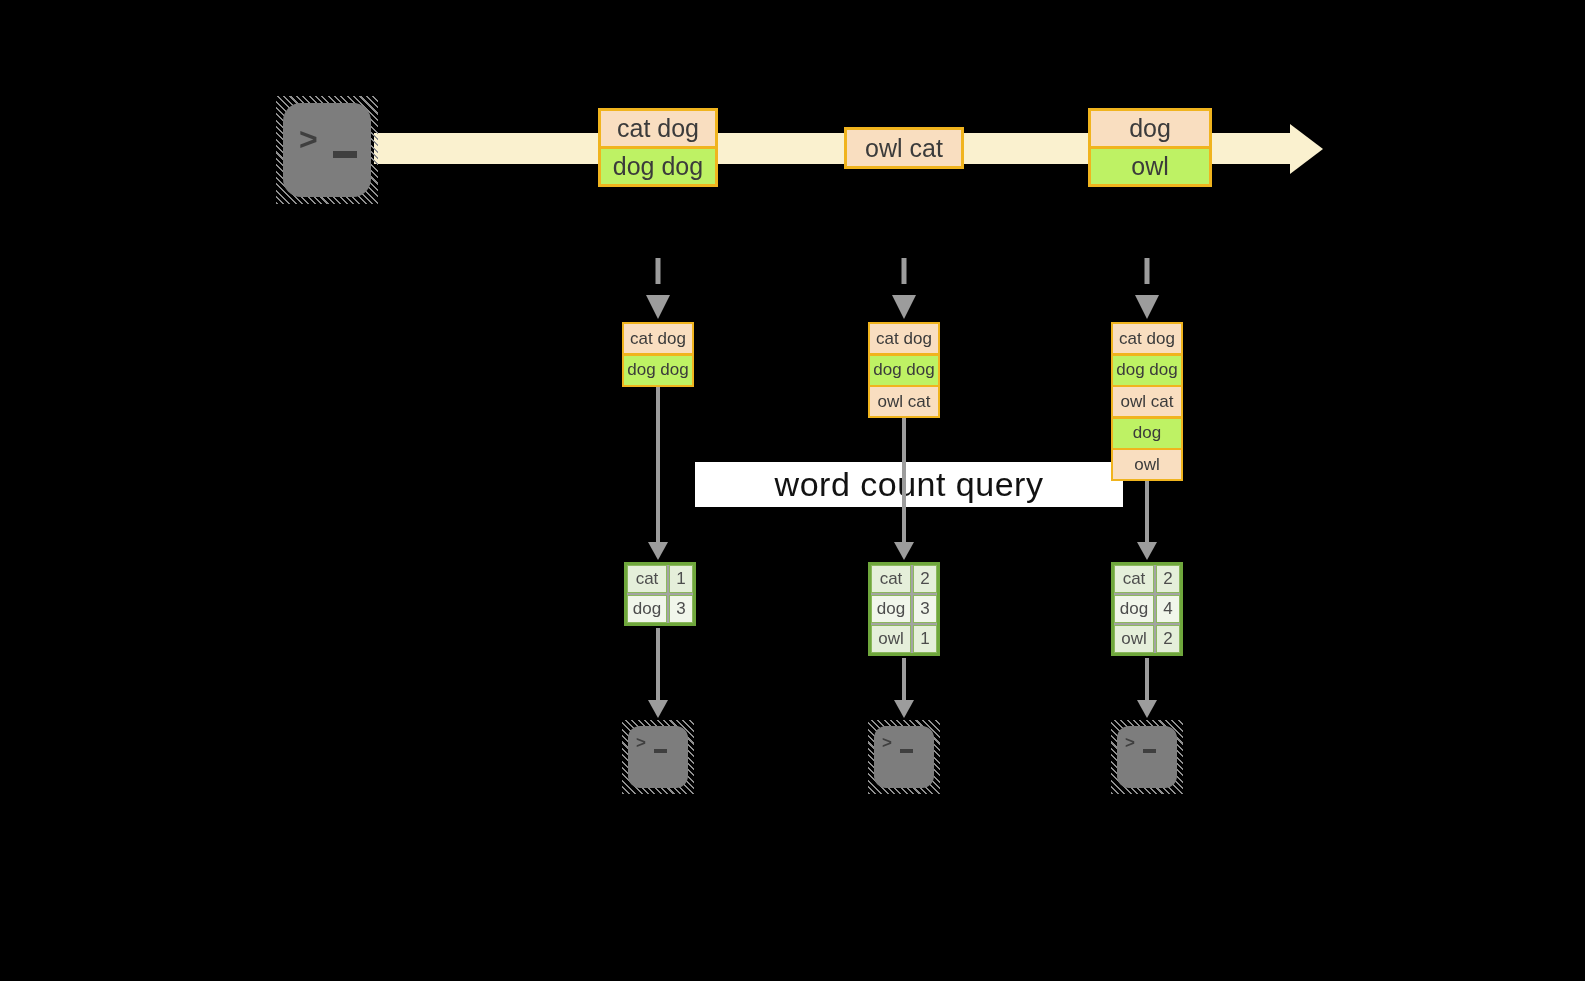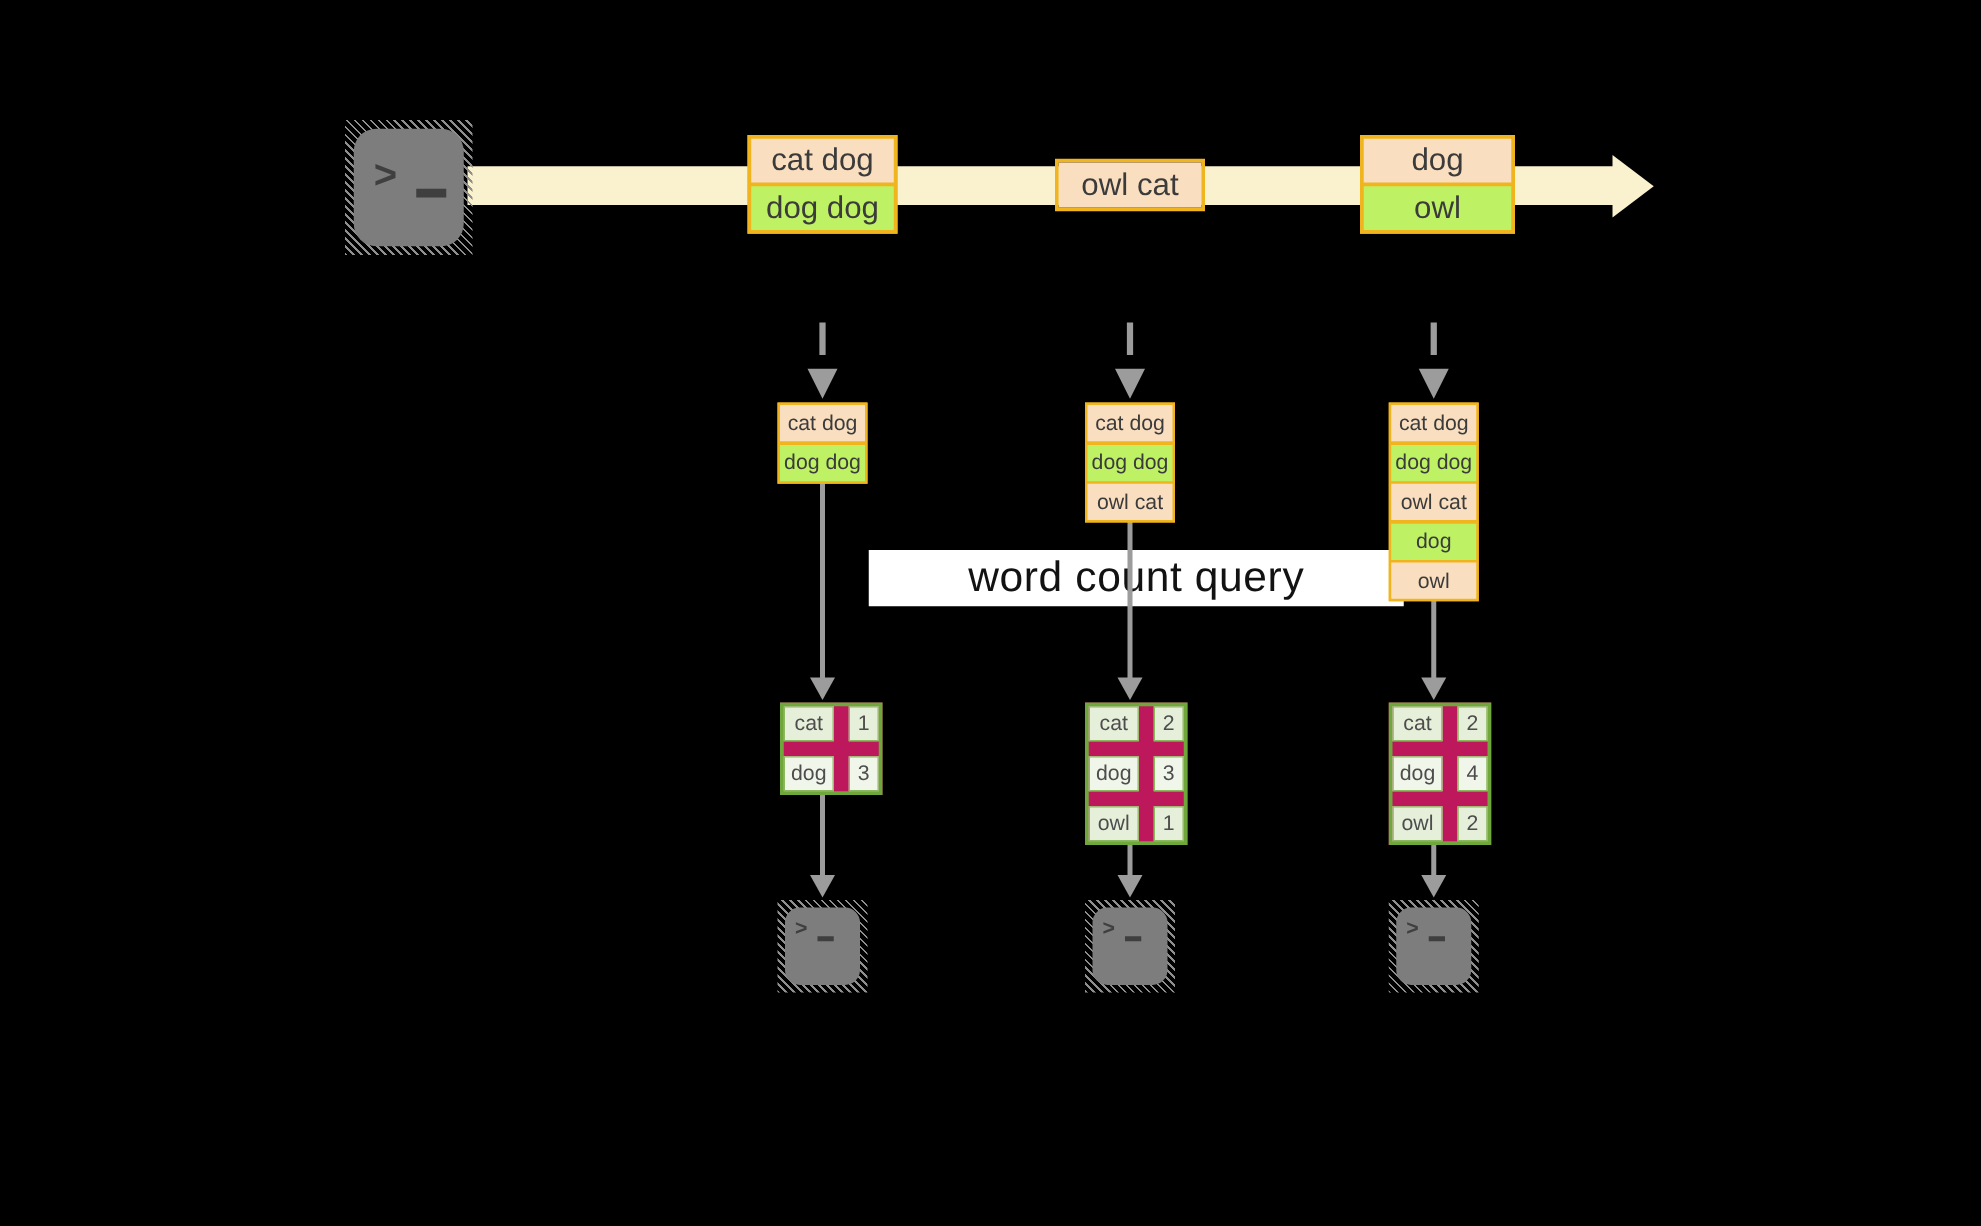--- a/index.html
+++ b/index.html
@@ -31,27 +31,27 @@
   .row-light { background:#bef264; }
   .ebox-row.h35 { height:35px; } .ebox-row.h36 { height:36px; }
 
   
   .stack { position:absolute; width:72px; border:2.5px solid #F0B41E; background:#F0B41E; z-index:3; }
   .stack-row { height:29px; display:flex; align-items:center; justify-content:center;
           font-size:17px; color:#3B3B3B; }
   .stack-row + .stack-row { margin-top:2.5px; }
 
   
-  .query-band { position:absolute; left:695px; top:440px; width:428px; height:45px;
+  .query-band { position:absolute; left:695px; top:462px; width:428px; height:45px;
           background:#FFFFFF; z-index:1; display:flex; align-items:center; justify-content:center;
           font-size:34px; color:#121212; letter-spacing:0.5px; }
 
   
-  .wc-table { position:absolute; z-index:3; border:3px solid #6FA73C; background:#be185d;
-          display:grid; grid-template-columns:40px 24px; gap:12px; }
+  .wc-table { position:absolute; z-index:3; border:3px solid #6FA73C; background:#a3a3a3;
+          display:grid; grid-template-columns:40px 24px; gap:2px; }
   .wc-cell { height:28px; border:1.5px solid #8CB85E; display:flex; align-items:center;
           justify-content:center; font-size:17px; color:#4D4D4D; }
   .cell-dark  { background:#E5EFDA; }
   .cell-light { background:#F1F6EB; }
 
   
   #arrows { position:absolute; left:0; top:0; z-index:2; pointer-events:none; }
 </style>
 </head>
 <body>

